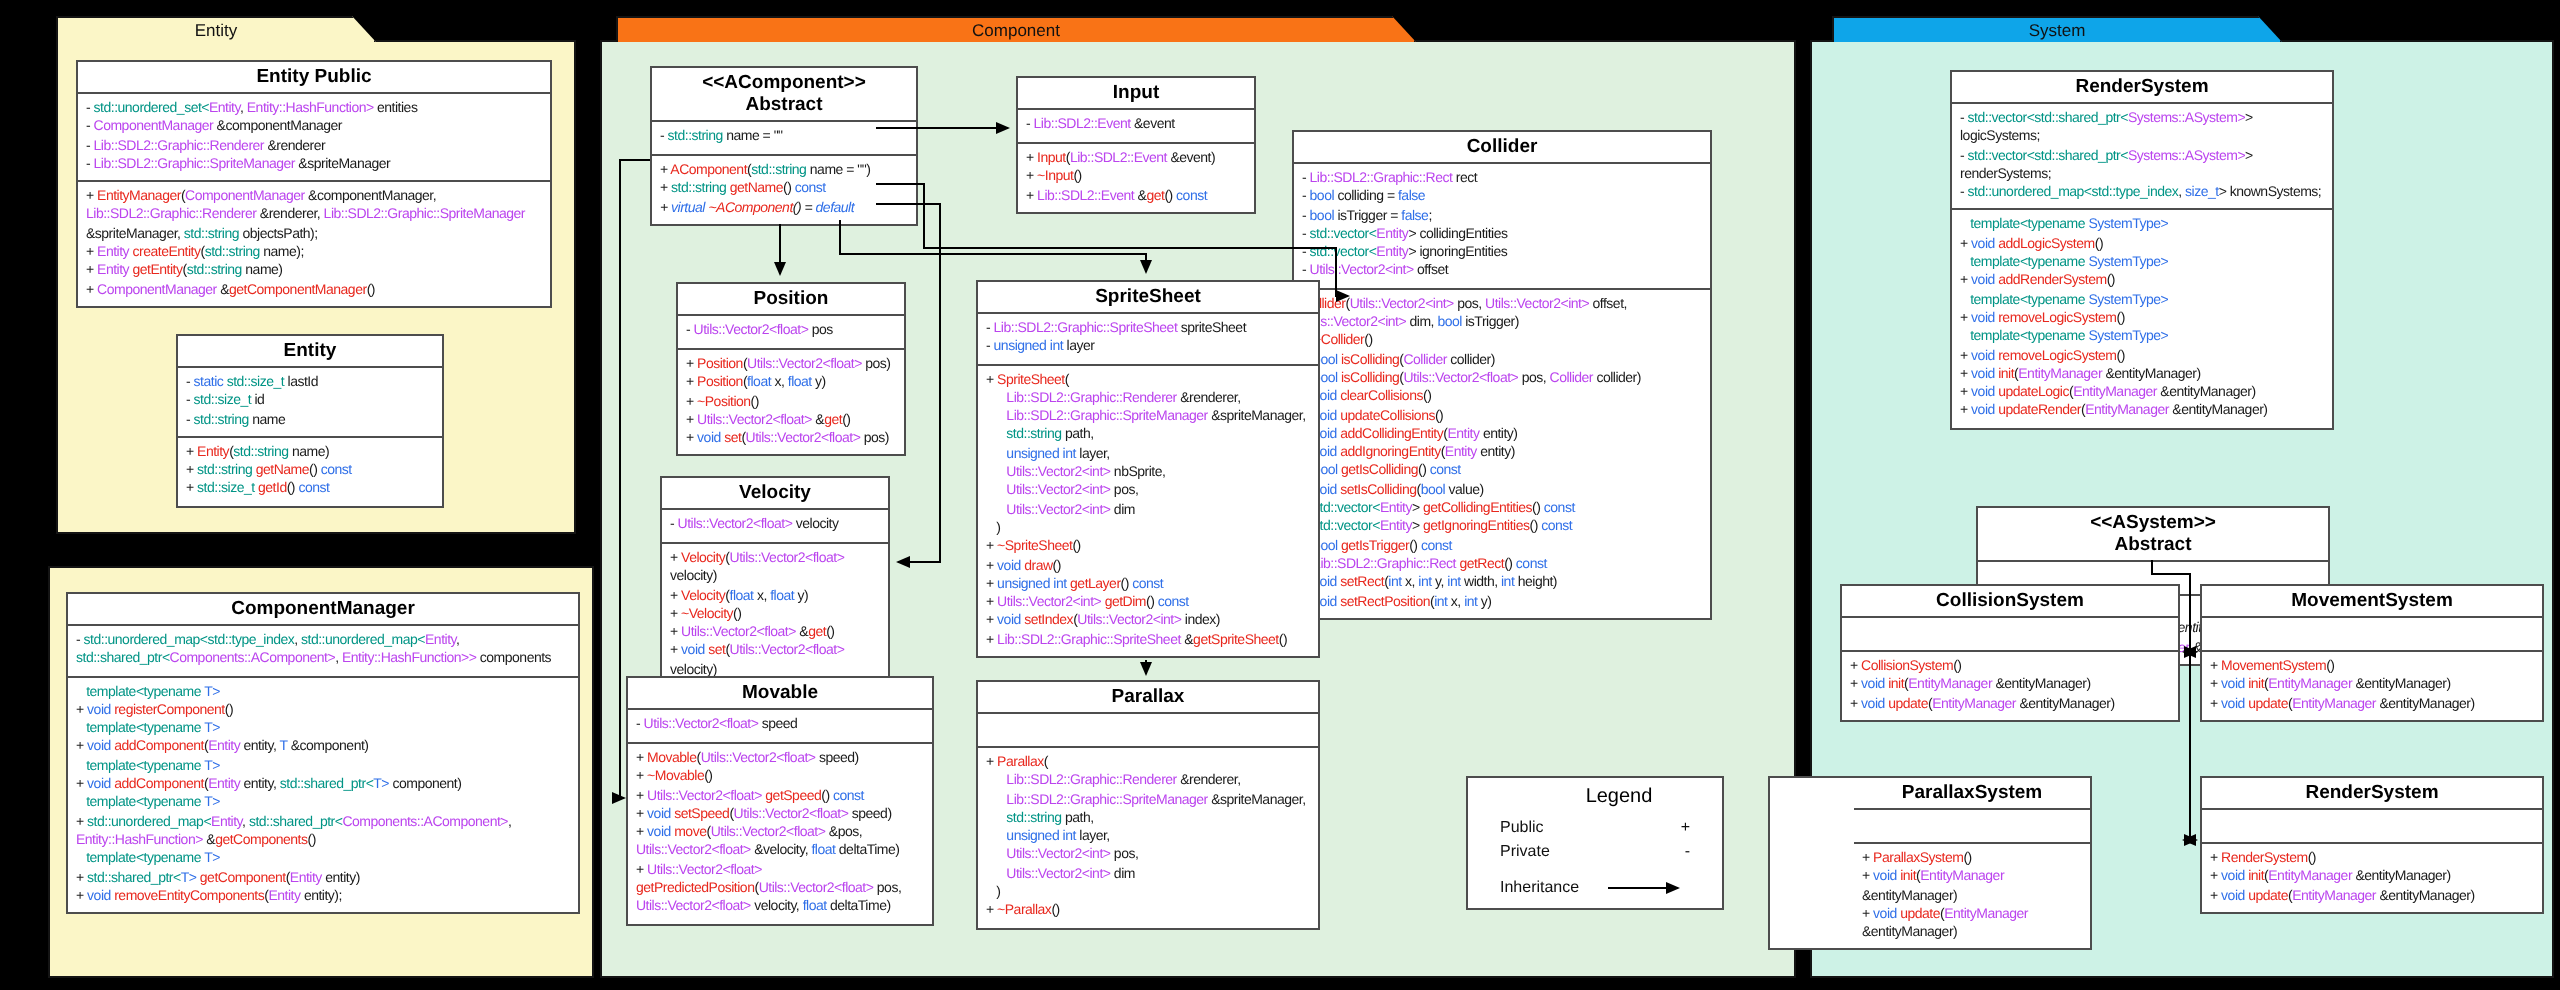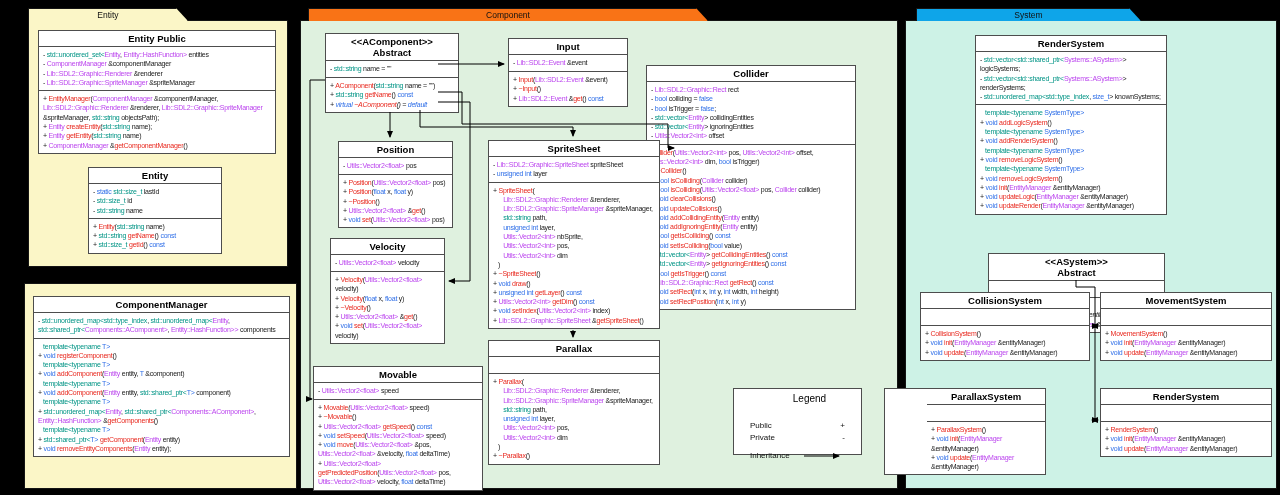--- a/index.html
+++ b/index.html
@@ -19,21 +19,21 @@
   .code-line{font-size:7px;line-height:9.3px;letter-spacing:-0.25px;white-space:pre-wrap;color:#1a1a1a;}
   .ital{font-style:italic;}
   .tk-r{color:var(--c-method,#e8281e);}
   .tk-m{color:var(--c-class,#bb44ee);}
   .tk-t{color:var(--c-std,#009485);}
   .tk-b{color:var(--c-key,#2f6fe8);}
   #connectors{position:absolute;left:0;top:0;pointer-events:none;z-index:3;}
   
   .legend-box{position:absolute;background:#fff;border:1px solid #4d4d4d;box-sizing:border-box;z-index:2;
               padding:4px 0;}
-  .legend-title{text-align:center;font-size:10px;color:#000;margin-bottom:16px;padding-left:24px;}
+  .legend-title{text-align:center;font-size:10px;color:#000;margin-bottom:4px;padding-left:24px;}
   .legend-row{display:flex;justify-content:space-between;align-items:center;
               padding:0 16px;font-size:8px;color:#111;line-height:12px;text-align:right;}
   .legend-row.gap{margin-top:6px;}
 </style>
 </head>
 <body>
 
 <div id="canvas">
 
   <div class="pkg-tab" style="left: 28px; top: 8px; width: 160px; height: 13px; background-color: rgb(251, 246, 199);">
@@ -226,21 +226,21 @@
         <div class="code-line">   )</div>
         <div class="code-line">+ <span class="tk-r">~SpriteSheet</span>()</div>
         <div class="code-line">+ <span class="tk-b">void</span> <span class="tk-r">draw</span>()</div>
         <div class="code-line">+ <span class="tk-b">unsigned</span> <span class="tk-b">int</span> <span class="tk-r">getLayer</span>() <span class="tk-b">const</span></div>
         <div class="code-line">+ <span class="tk-m">Utils::Vector2&lt;int&gt;</span> <span class="tk-r">getDim</span>() <span class="tk-b">const</span></div>
         <div class="code-line">+ <span class="tk-b">void</span> <span class="tk-r">setIndex</span>(<span class="tk-m">Utils::Vector2&lt;int&gt;</span> index)</div>
         <div class="code-line">+ <span class="tk-m">Lib::SDL2::Graphic::SpriteSheet</span> &amp;<span class="tk-r">getSpriteSheet</span>()</div>
       </div>
   </div>
 
-  <div class="uml-class" style="left:313px;top:338px;width:170px;margin-top:28px;">
+  <div class="uml-class" style="left:313px;top:338px;width:154px;">
     <div class="uml-title">
         <div class="title-line">Movable</div>
       </div>
     <div class="uml-attrs">
         <div class="code-line">- <span class="tk-m">Utils::Vector2&lt;float&gt;</span> speed</div>
       </div>
     <div class="uml-methods">
         <div class="code-line">+ <span class="tk-r">Movable</span>(<span class="tk-m">Utils::Vector2&lt;float&gt;</span> speed)</div>
         <div class="code-line">+ <span class="tk-r">~Movable</span>()</div>
         <div class="code-line">+ <span class="tk-m">Utils::Vector2&lt;float&gt;</span> <span class="tk-r">getSpeed</span>() <span class="tk-b">const</span></div>

